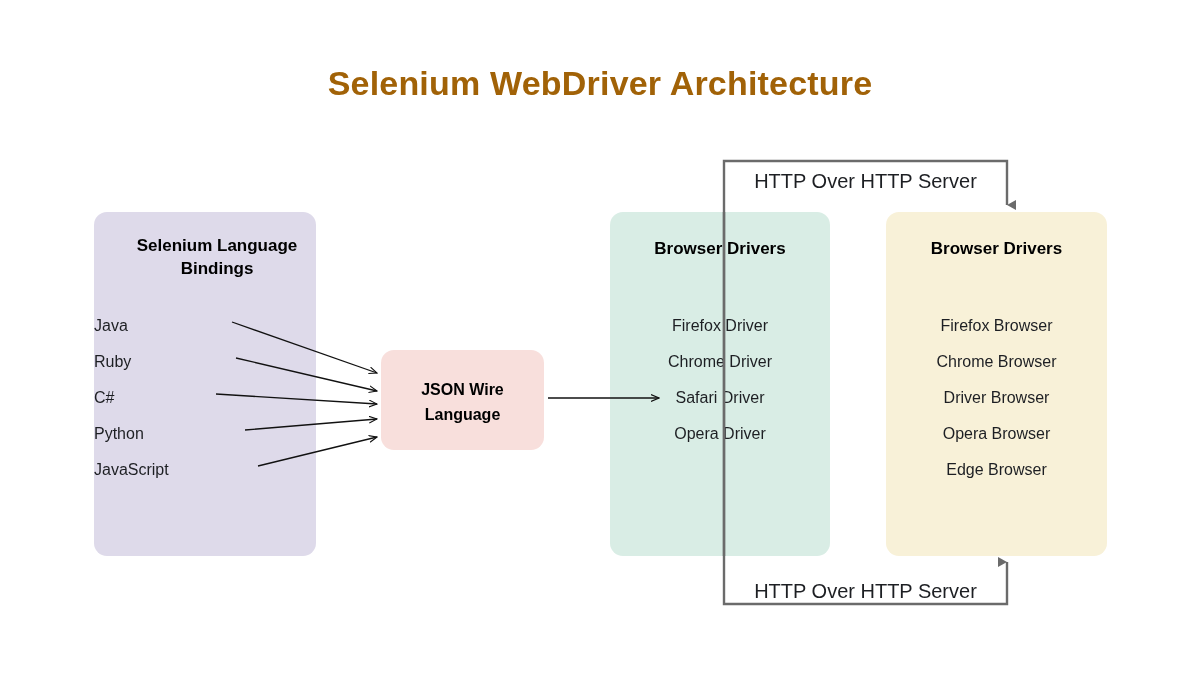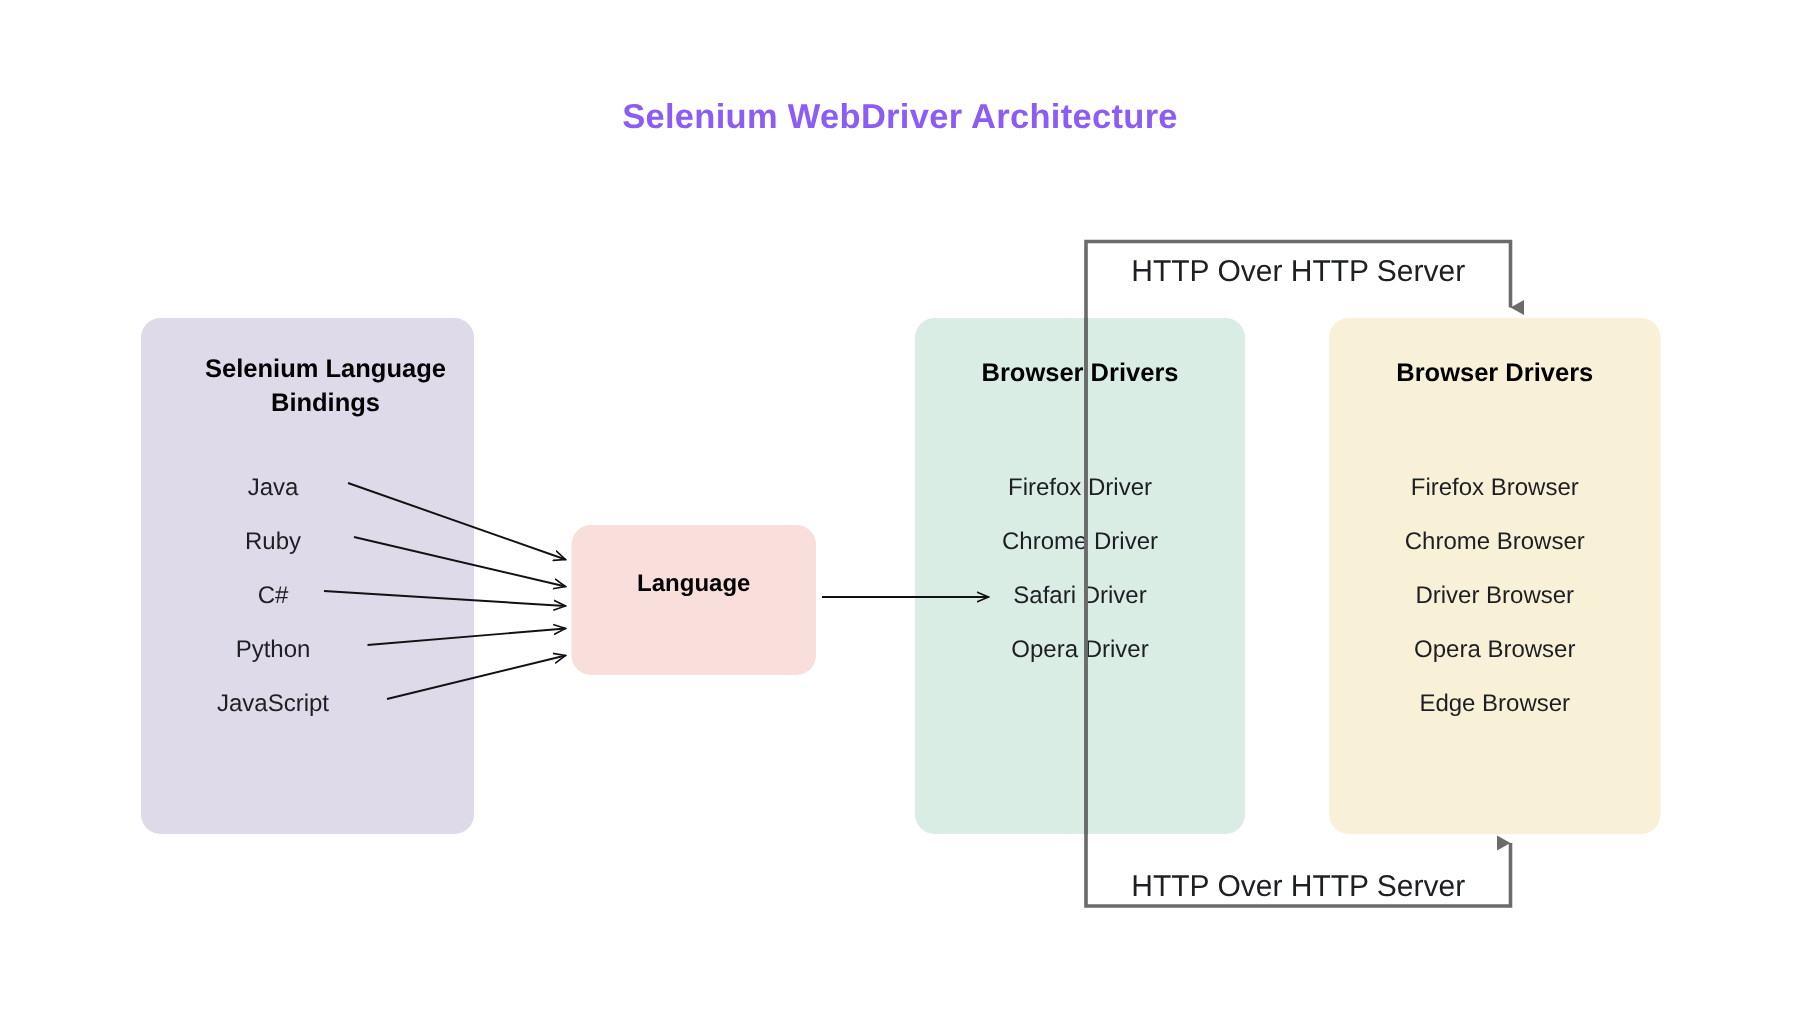--- a/index.html
+++ b/index.html
@@ -19,23 +19,23 @@
     overflow: hidden;
   }
 
   
   #page-title {
     position: absolute;
     left: 0;
     top: 64px;
     width: 1200px;
     text-align: center;
-    font-size: 23px;
+    font-size: 34px;
     font-weight: bold;
-    color: #8b5cf6;
+    color: #a16207;
     letter-spacing: 0.2px;
   }
 
   
   .box {
     position: absolute;
     border-radius: 13px;
     box-sizing: border-box;
   }
   .box-title {
@@ -105,23 +105,22 @@
   }
   #drivers-list, #browsers-list { top: 96px; }
 
   
   #bindings-list {
     top: 96px;
     left: 0;
     width: 156px;
   }
   #bindings-list .item {
-    text-align: center;
+    text-align: left;
     padding-right: 0;
-    padding-left: 20px;
   }
 
   
   #wires {
     position: absolute;
     left: 0;
     top: 0;
     width: 1200px;
     height: 683px;
     pointer-events: none;
@@ -153,20 +152,21 @@
       <div class="item">Java</div>
       <div class="item">Ruby</div>
       <div class="item">C#</div>
       <div class="item">Python</div>
       <div class="item">JavaScript</div>
     </div>
   </div>
 
   <div class="box" id="box-protocol">
     <div class="box-title" id="protocol-title">
+      <div>JSON Wire</div>
       <div>Language</div>
     </div>
   </div>
 
   <div class="box" id="box-drivers">
     <div class="box-title" id="drivers-title">Browser Drivers</div>
     <div class="item-list" id="drivers-list">
       <div class="item">Firefox Driver</div>
       <div class="item">Chrome Driver</div>
       <div class="item">Safari Driver</div>

